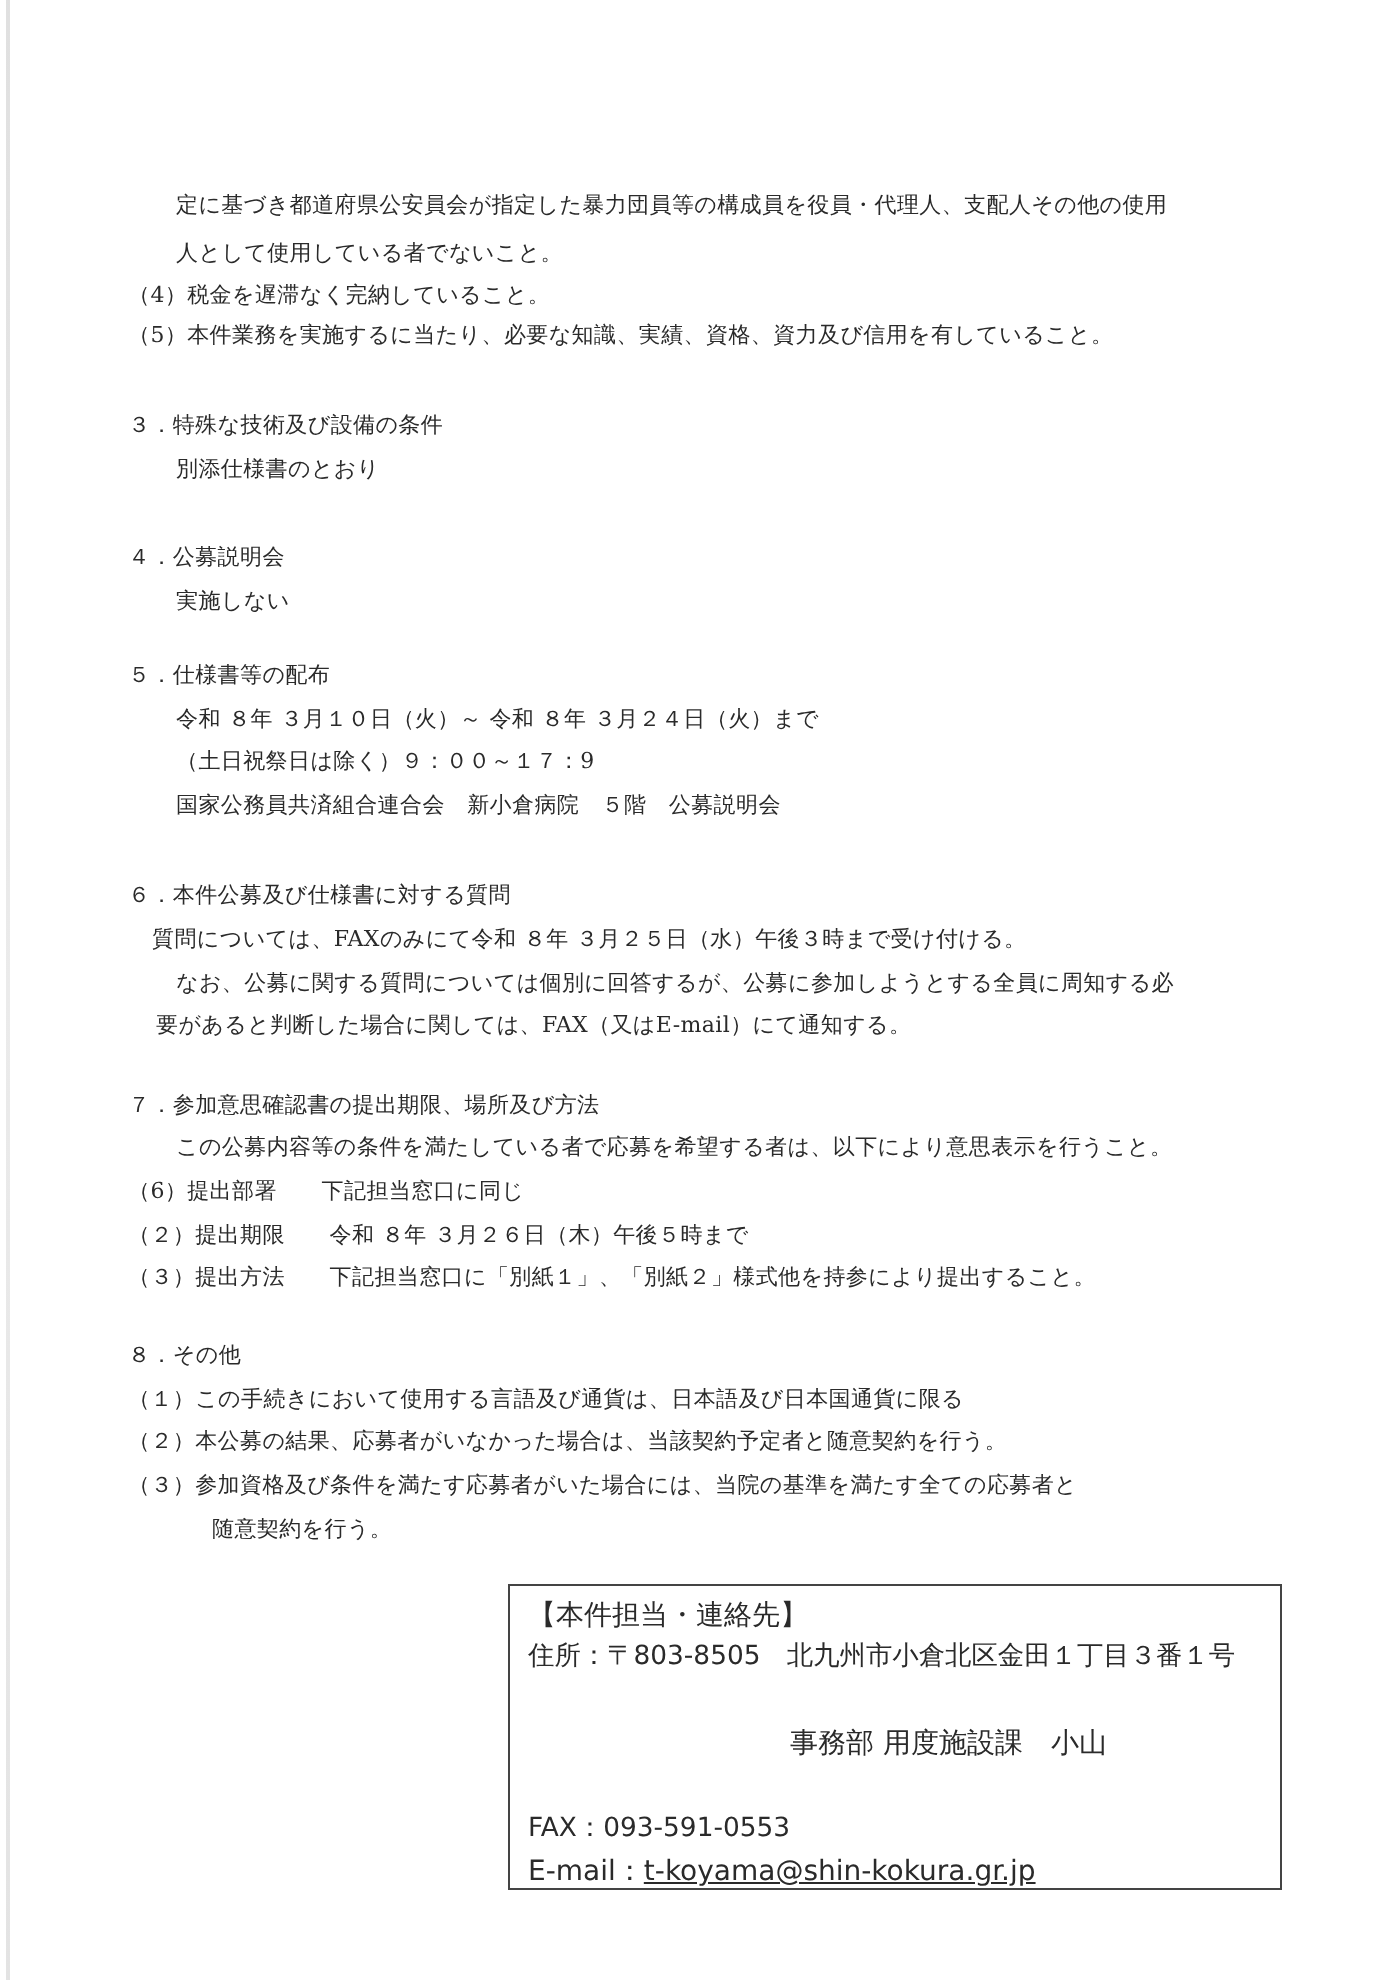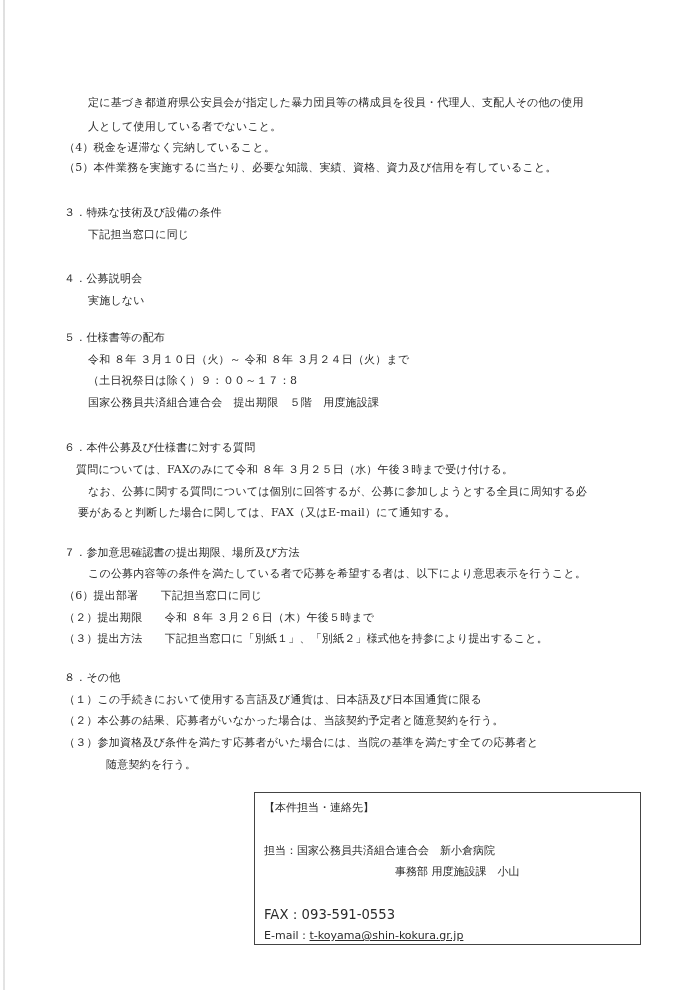--- a/index.html
+++ b/index.html
@@ -19,51 +19,51 @@
   }
   .contact-box {
     position: absolute; left: 254px; top: 792px; width: 387px; height: 153px;
     border: 1.5px solid #444; box-sizing: border-box;
     font-family: "DejaVu Sans", "Liberation Sans", sans-serif;
     color: #2a2a2a;
   }
   .cline {
     position: absolute; white-space: nowrap; font-size: 13.2px; line-height: 18px;
   }
-  .cline.small { font-size: 11px; }
+  .cline.small { font-size: 14px; }
   .email-link { text-decoration: underline; color: #2a2a2a; text-align: center; }
 </style>
 </head>
 <body>
 
 <div class="scan-edge"></div>
 
 <div id="doc">
 
   <div class="line" style="left:88px;top:95px">定に基づき都道府県公安員会が指定した暴力団員等の構成員を役員・代理人、支配人その他の使用</div>
   <div class="line" style="left:88px;top:119px">人として使用している者でないこと。</div>
   <div class="line" style="left:64px;top:140px">（4）税金を遅滞なく完納していること。</div>
   <div class="line" style="left:64px;top:160px">（5）本件業務を実施するに当たり、必要な知識、実績、資格、資力及び信用を有していること。</div>
 
   <div class="line" style="left:64px;top:205px">
     <span>３．</span><span>特殊な技術及び設備の条件</span>
   </div>
-  <div class="line" style="left:88px;top:227px">下記担当窓口に同じ</div>
+  <div class="line" style="left:88px;top:227px">別添仕様書のとおり</div>
 
   <div class="line" style="left:64px;top:271px">
     <span>４．</span><span>公募説明会</span>
   </div>
   <div class="line" style="left:88px;top:293px">実施しない</div>
 
   <div class="line" style="left:64px;top:330px">
     <span>５．</span><span>仕様書等の配布</span>
   </div>
   <div class="line" style="left:88px;top:352px">令和 ８年 ３月１０日（火）～ 令和 ８年 ３月２４日（火）まで</div>
-  <div class="line" style="left:88px;top:373px">（土日祝祭日は除く）９：００～１７：8</div>
-  <div class="line" style="left:88px;top:395px">国家公務員共済組合連合会　提出期限　５階　用度施設課</div>
+  <div class="line" style="left:88px;top:373px">（土日祝祭日は除く）９：００～１７：9</div>
+  <div class="line" style="left:88px;top:395px">国家公務員共済組合連合会　新小倉病院　５階　公募説明会</div>
 
   <div class="line" style="left:64px;top:440px">
     <span>６．</span><span>本件公募及び仕様書に対する質問</span>
   </div>
   <div class="line" style="left:76px;top:462px">質問については、FAXのみにて令和 ８年 ３月２５日（水）午後３時まで受け付ける。</div>
   <div class="line" style="left:88px;top:484px">なお、公募に関する質問については個別に回答するが、公募に参加しようとする全員に周知する必</div>
   <div class="line" style="left:78px;top:505px">要があると判断した場合に関しては、FAX（又はE-mail）にて通知する。</div>
 
   <div class="line" style="left:64px;top:545px">
     <span>７．</span><span>参加意思確認書の提出期限、場所及び方法</span>
@@ -77,19 +77,19 @@
     <span>８．</span><span>その他</span>
   </div>
   <div class="line" style="left:64px;top:692px">（１）この手続きにおいて使用する言語及び通貨は、日本語及び日本国通貨に限る</div>
   <div class="line" style="left:64px;top:713px">（２）本公募の結果、応募者がいなかった場合は、当該契約予定者と随意契約を行う。</div>
   <div class="line" style="left:64px;top:735px">（３）参加資格及び条件を満たす応募者がいた場合には、当院の基準を満たす全ての応募者と</div>
   <div class="line" style="left:106px;top:757px">随意契約を行う。</div>
 </div>
 
 <div class="contact-box">
   <div class="cline small" style="left:9px;top:6px">【本件担当・連絡先】</div>
-  <div class="cline small" style="left:9px;top:49px">担当：国家公務員共済組合連合会　新小倉病院</div>
+  <div class="cline" style="left:9px;top:27px">住所：〒803-8505　北九州市小倉北区金田１丁目３番１号</div>
   <div class="cline small" style="left:140px;top:70px">事務部 用度施設課　小山</div>
   <div class="cline" style="left:9px;top:113px">FAX：093-591-0553</div>
   <div class="cline small" style="left:9px;top:134px">
     <span>E-mail：</span><span class="email-link">t-koyama@shin-kokura.gr.jp</span>
   </div>
 </div>
 
 </body></html>

